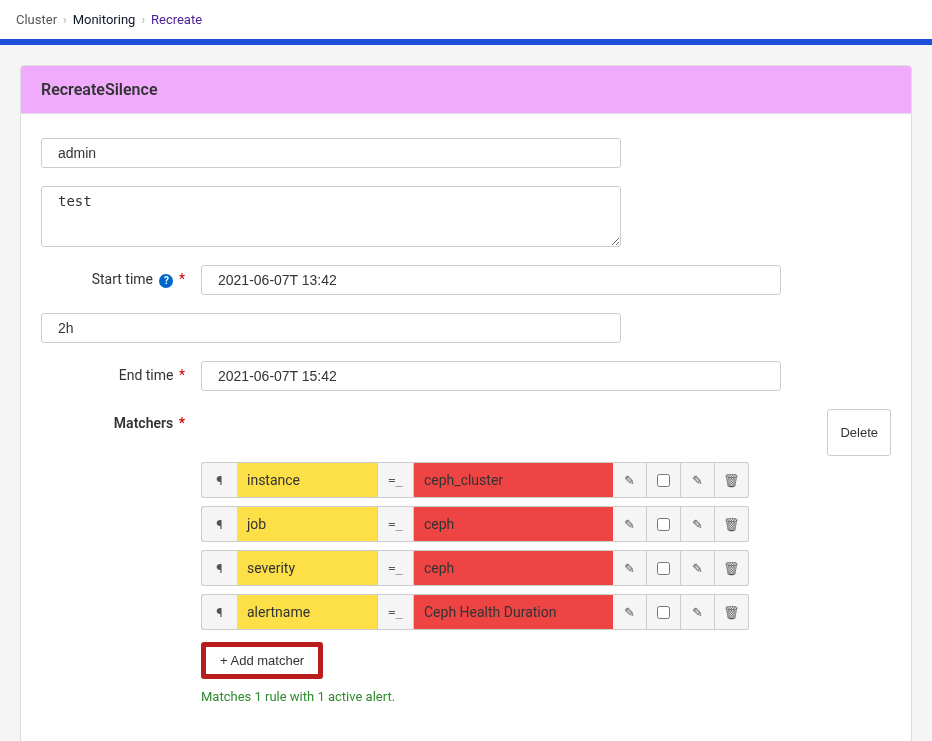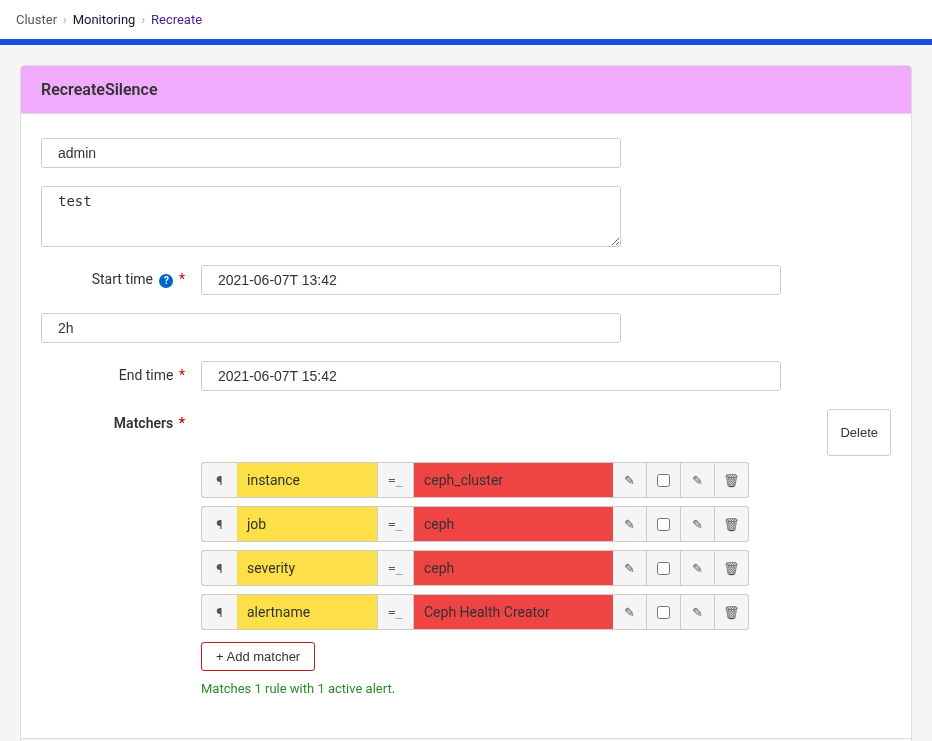--- a/index.html
+++ b/index.html
@@ -239,21 +239,21 @@
 
     .checkbox-cell input[type="checkbox"] {
       cursor: pointer;
     }
 
     .add-matcher-btn {
       display: inline-flex;
       align-items: center;
       gap: 6px;
       background: #fff;
-      border: 1px solid #b91c1c;
+      border: 5px solid #b91c1c;
       border-radius: 3px;
       padding: 6px 14px;
       font-size: 13px;
       cursor: pointer;
       color: #333;
       margin-top: 4px;
     }
 
     .match-info {
       color: #2d8a2d;
@@ -390,21 +390,21 @@
             </div>
             <div class="matcher-btn">✎</div>
             <div class="matcher-btn delete-btn">🗑</div>
           </div>
 
           
           <div class="matcher-row">
             <div class="matcher-icon-cell">¶</div>
             <div class="matcher-name">alertname</div>
             <div class="matcher-operator">=_</div>
-            <div class="matcher-value">Ceph Health Creator</div>
+            <div class="matcher-value">Ceph Health Duration</div>
             <div class="matcher-btn">✎</div>
             <div class="checkbox-cell">
               <input type="checkbox" style="">
             </div>
             <div class="matcher-btn">✎</div>
             <div class="matcher-btn delete-btn">🗑</div>
           </div>
 
           <button class="add-matcher-btn">+ Add matcher</button>
 

